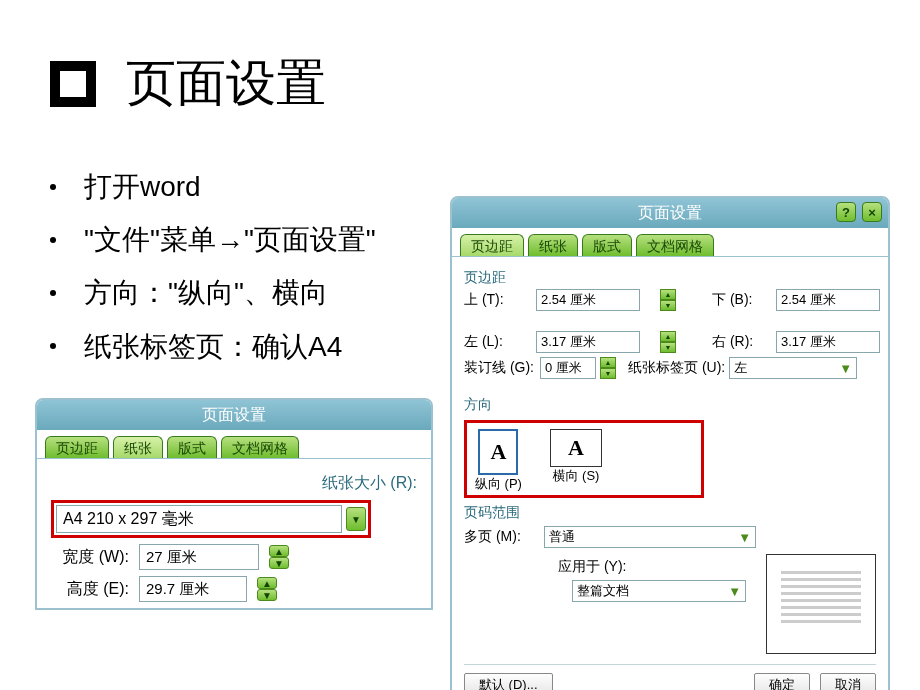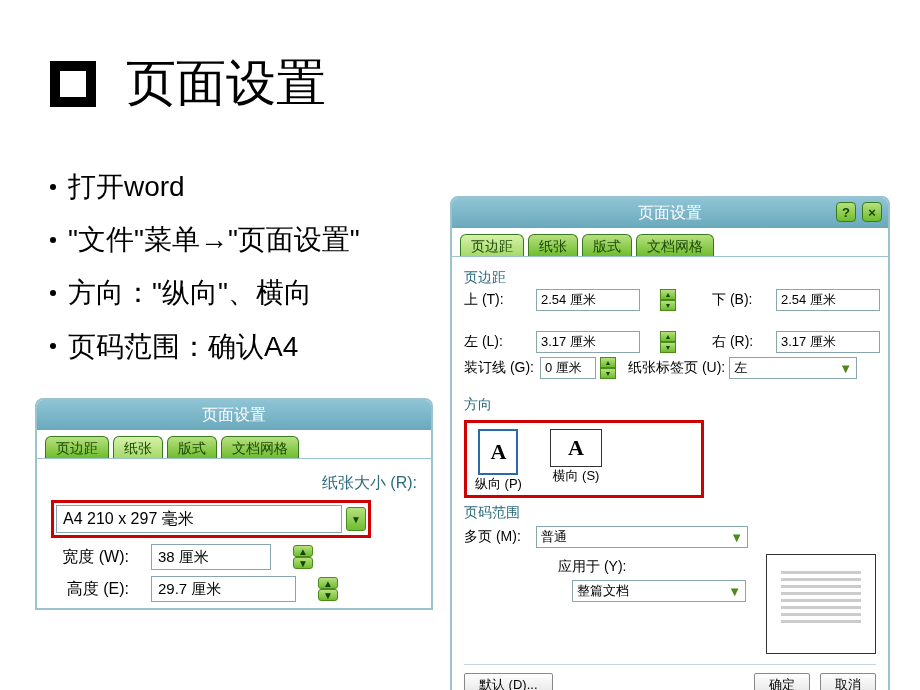--- a/index.html
+++ b/index.html
@@ -38,21 +38,21 @@
   .bullets {
     position: absolute;
     top: 160px;
     left: 50px;
     font-size: 28px;
     line-height: 1.9;
   }
   .bullets .row {
     display: flex;
     align-items: center;
-    gap: 12px;
+    gap: 28px;
   }
   .bullets .dot {
     width: 6px; height: 6px; background:#000; border-radius:50%;
   }
 
   
   .dlg-small {
     position: absolute;
     left: 35px;
     top: 398px;
@@ -98,21 +98,21 @@
     text-align: right;
   }
   .sec-label {
     color: #2a6a7c;
     font-size: 16px;
     margin: 4px 0 6px 0;
   }
   .field-row {
     display: flex;
     align-items: center;
-    gap: 22px;
+    gap: 10px;
     margin: 6px 0;
   }
   .field-row .lbl {
     width: 78px;
     font-size: 16px;
   }
   .textbox {
     border: 1px solid #8aa6ad;
     background: #fff;
     height: 26px;
@@ -210,21 +210,21 @@
   }
   .orient-icons { display:flex; gap:28px; align-items:flex-start; margin-top:2px; }
   .orient-item { display:flex;flex-direction:column;align-items:center;font-size:13px; }
   .page-icon {
     width:40px;height:46px;border:1px solid #333;background:#fff;
     display:flex;align-items:center;justify-content:center;font-size:22px;font-family:serif;font-weight:bold;
   }
   .page-icon.sel { border:2px solid #2a6aa8; }
   .page-icon.land { width:52px;height:38px; }
   .pages-sec, .preview-sec { margin-top:6px; }
-  .row-inline { display:flex; align-items:center; margin:4px 0; }
+  .row-inline { display:flex; align-items:center; gap:8px; margin:4px 0; }
   .preview-box {
     width:110px;height:100px;border:1px solid #333;background:#fff;
     padding:12px 14px;
   }
   .preview-box .line{height:3px;background:#ccc;margin:4px 0;}
   .preview-wrap{display:flex;gap:20px;align-items:flex-start;justify-content:flex-end;}
   .btn-row {
     display:flex;justify-content:space-between;align-items:center;
     margin-top:10px;padding-top:8px;border-top:1px solid #c5d6db;
   }
@@ -251,21 +251,21 @@
   <div class="row">
       <div class="dot"></div>
       <span>"文件"菜单→"页面设置"</span>
     </div>
   <div class="row">
       <div class="dot"></div>
       <span>方向："纵向"、横向</span>
     </div>
   <div class="row">
       <div class="dot"></div>
-      <span>页码范围：确认A4</span>
+      <span>纸张标签页：确认A4</span>
     </div>
 </div>
 
 <div class="dlg-small">
   <div class="titlebar">
     <span>页面设置</span>
   </div>
   <div class="tabs">
     <div class="tab">页边距</div>
     <div class="tab active">纸张</div>
@@ -278,30 +278,30 @@
       <div style="display:flex;align-items:center;gap:4px;">
         <div class="combo" style="flex:1">
           <span>A4 210 x 297 毫米</span>
         </div>
         <div class="combo-btn">▼</div>
       </div>
     </div>
     <div class="field-row">
       <div class="lbl">宽度 (W):</div>
       <div class="textbox" style="width:120px">
-          <span>38 厘米</span>
+          <span>27 厘米</span>
         </div>
       <div class="spin-group">
           <div class="spin">▲</div>
           <div class="spin">▼</div>
         </div>
     </div>
     <div class="field-row">
       <div class="lbl">高度 (E):</div>
-      <div class="textbox" style="width:145px">
+      <div class="textbox" style="width:108px">
           <span>29.7 厘米</span>
         </div>
       <div class="spin-group">
           <div class="spin">▲</div>
           <div class="spin">▼</div>
         </div>
     </div>
   </div>
 </div>
 

